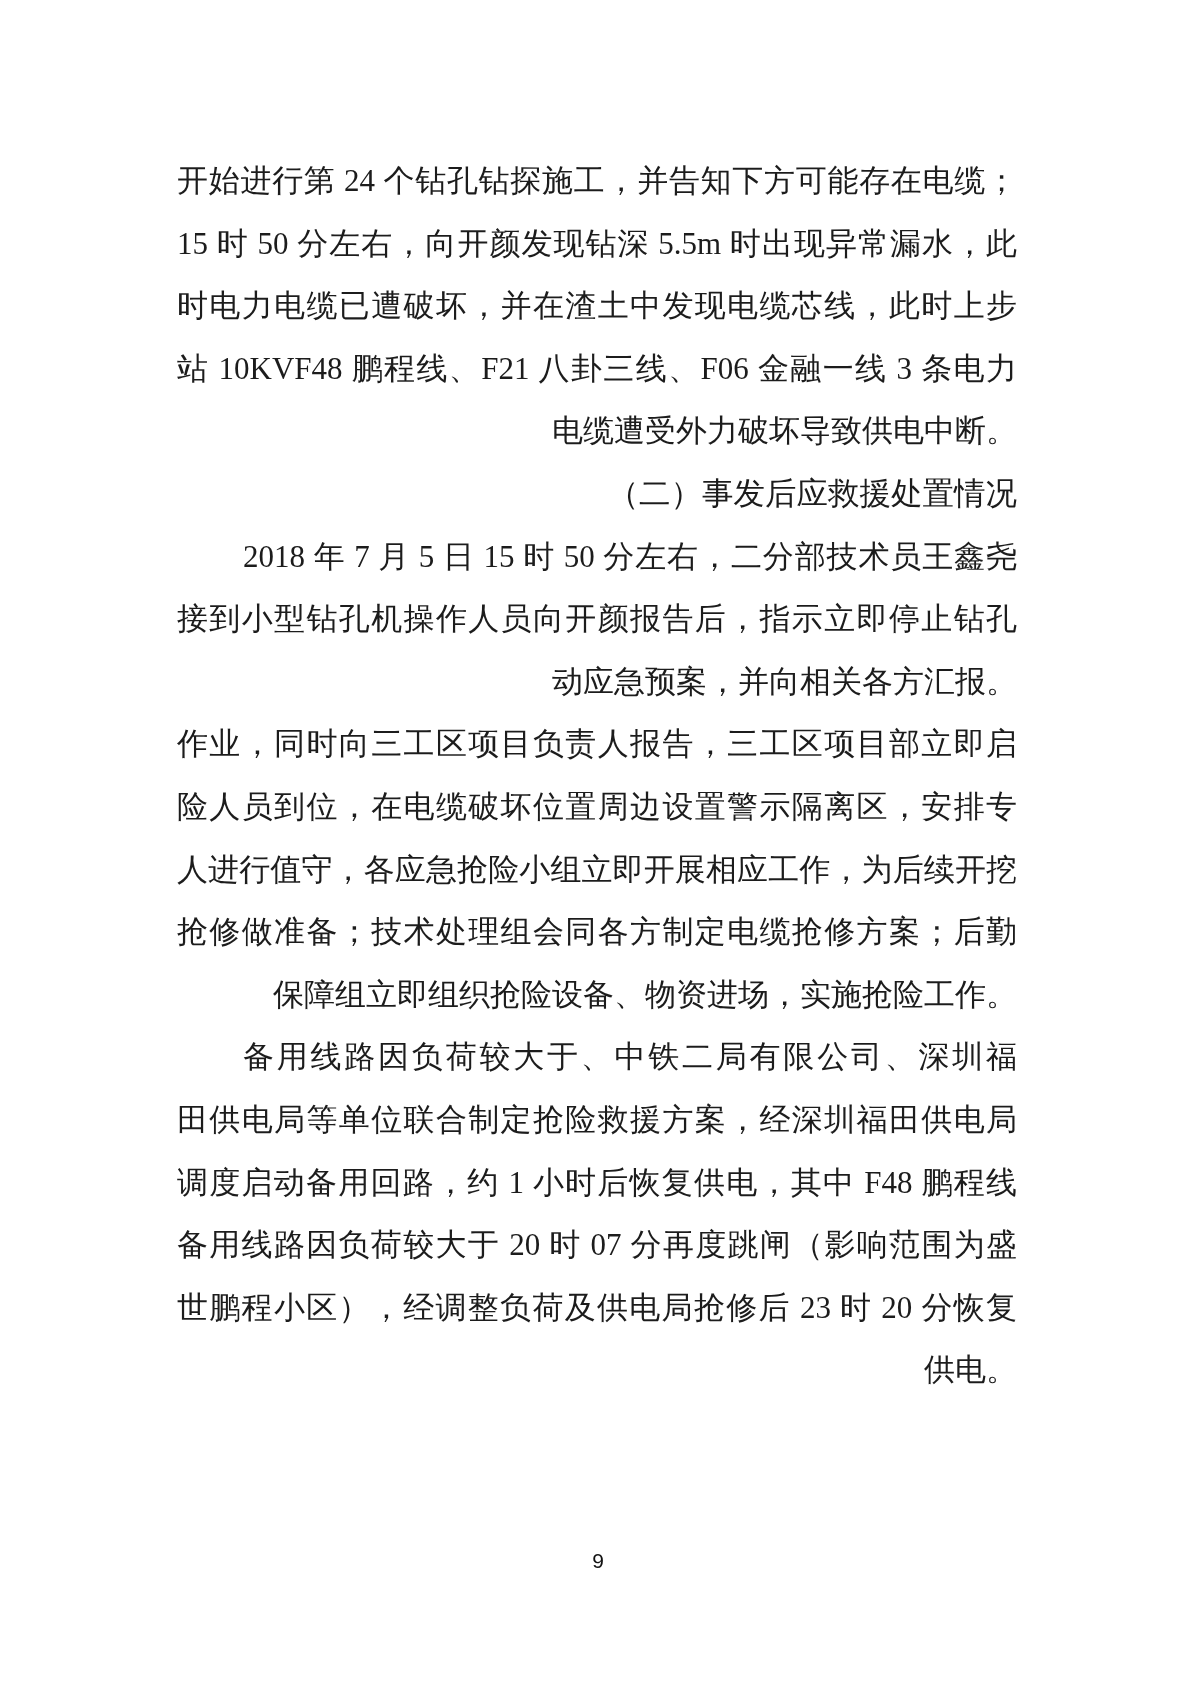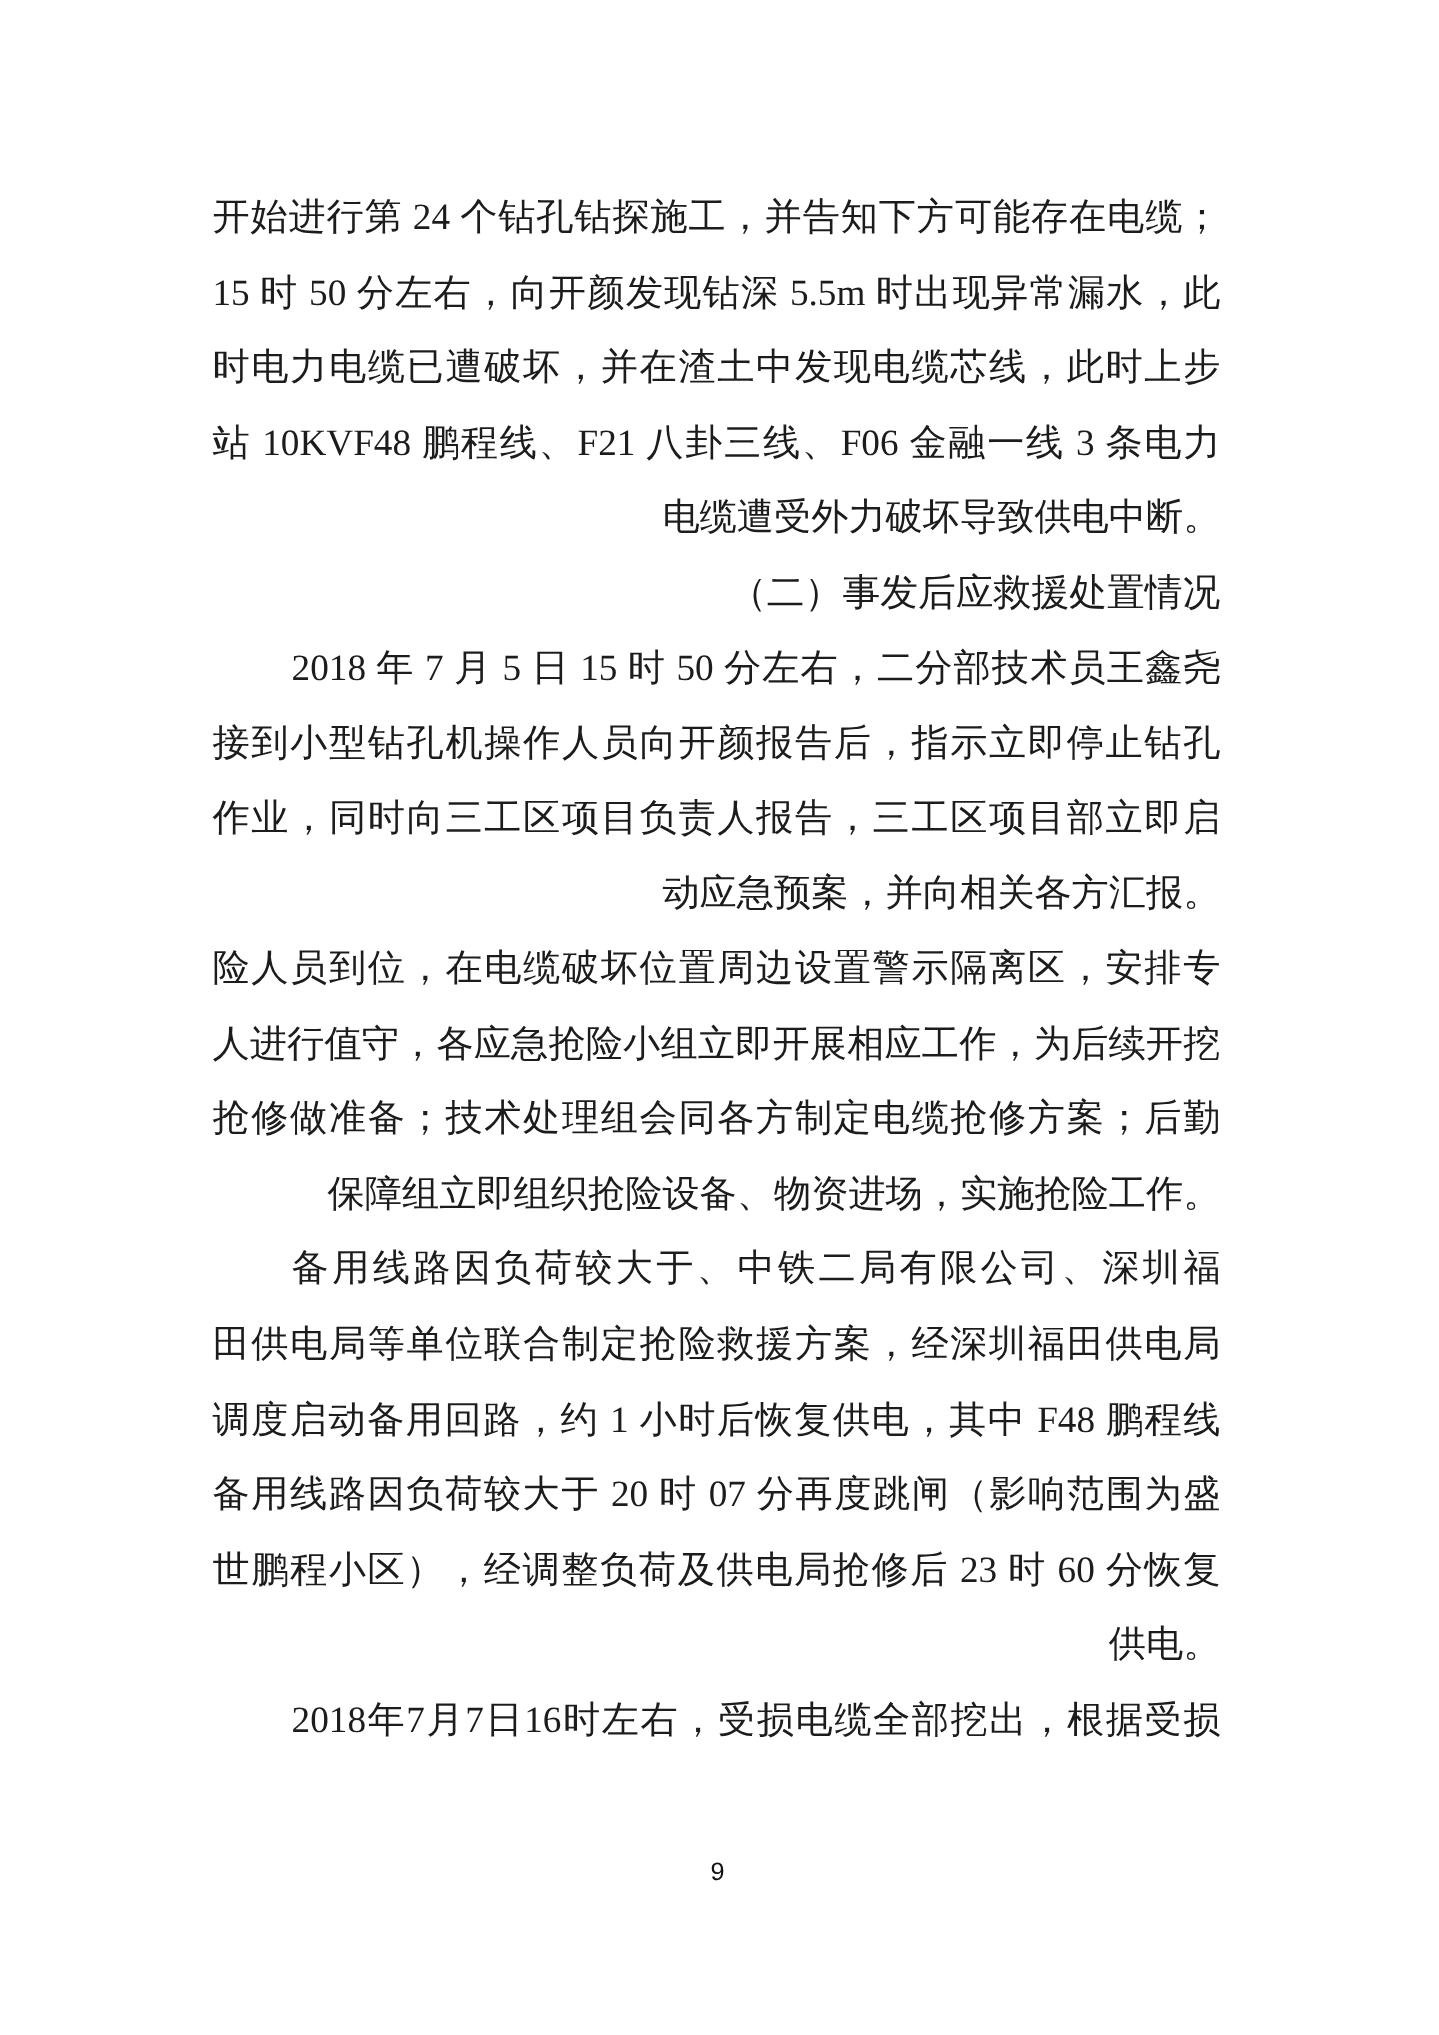--- a/index.html
+++ b/index.html
@@ -65,37 +65,34 @@
         <div class="line just">时电力电缆已遭破坏，并在渣土中发现电缆芯线，此时上步</div>
         <div class="line just">站 10KVF48 鹏程线、F21 八卦三线、F06 金融一线 3 条电力</div>
         <div class="line">电缆遭受外力破坏导致供电中断。</div>
       </div>
       <div class="para heading">
         <div class="line indent">（二）事发后应救援处置情况</div>
       </div>
       <div class="para body">
         <div class="line just indent">2018 年 7 月 5 日 15 时 50 分左右，二分部技术员王鑫尧</div>
         <div class="line just">接到小型钻孔机操作人员向开颜报告后，指示立即停止钻孔</div>
+        <div class="line">动应急预案，并向相关各方汇报。</div>
         <div class="line just">作业，同时向三工区项目负责人报告，三工区项目部立即启</div>
-        <div class="line">动应急预案，并向相关各方汇报。</div>
       </div>
       <div class="para body">
         <div class="line just">险人员到位，在电缆破坏位置周边设置警示隔离区，安排专</div>
         <div class="line just">人进行值守，各应急抢险小组立即开展相应工作，为后续开挖</div>
         <div class="line just">抢修做准备；技术处理组会同各方制定电缆抢修方案；后勤</div>
         <div class="line">保障组立即组织抢险设备、物资进场，实施抢险工作。</div>
       </div>
       <div class="para body">
         <div class="line just indent">备用线路因负荷较大于、中铁二局有限公司、深圳福</div>
         <div class="line just">田供电局等单位联合制定抢险救援方案，经深圳福田供电局</div>
         <div class="line just">调度启动备用回路，约 1 小时后恢复供电，其中 F48 鹏程线</div>
         <div class="line just">备用线路因负荷较大于 20 时 07 分再度跳闸（影响范围为盛</div>
-        <div class="line just">世鹏程小区），经调整负荷及供电局抢修后 23 时 60 分恢复</div>
+        <div class="line just">世鹏程小区），经调整负荷及供电局抢修后 23 时 20 分恢复</div>
         <div class="line">供电。</div>
-      </div>
-      <div class="para body">
-        <div class="line just indent">2018年7月7日16时左右，受损电缆全部挖出，根据受损</div>
       </div>
     </div>
   <div class="page-footer">
     <span class="page-number">9</span>
   </div>
 </div>
 
 </body></html>

